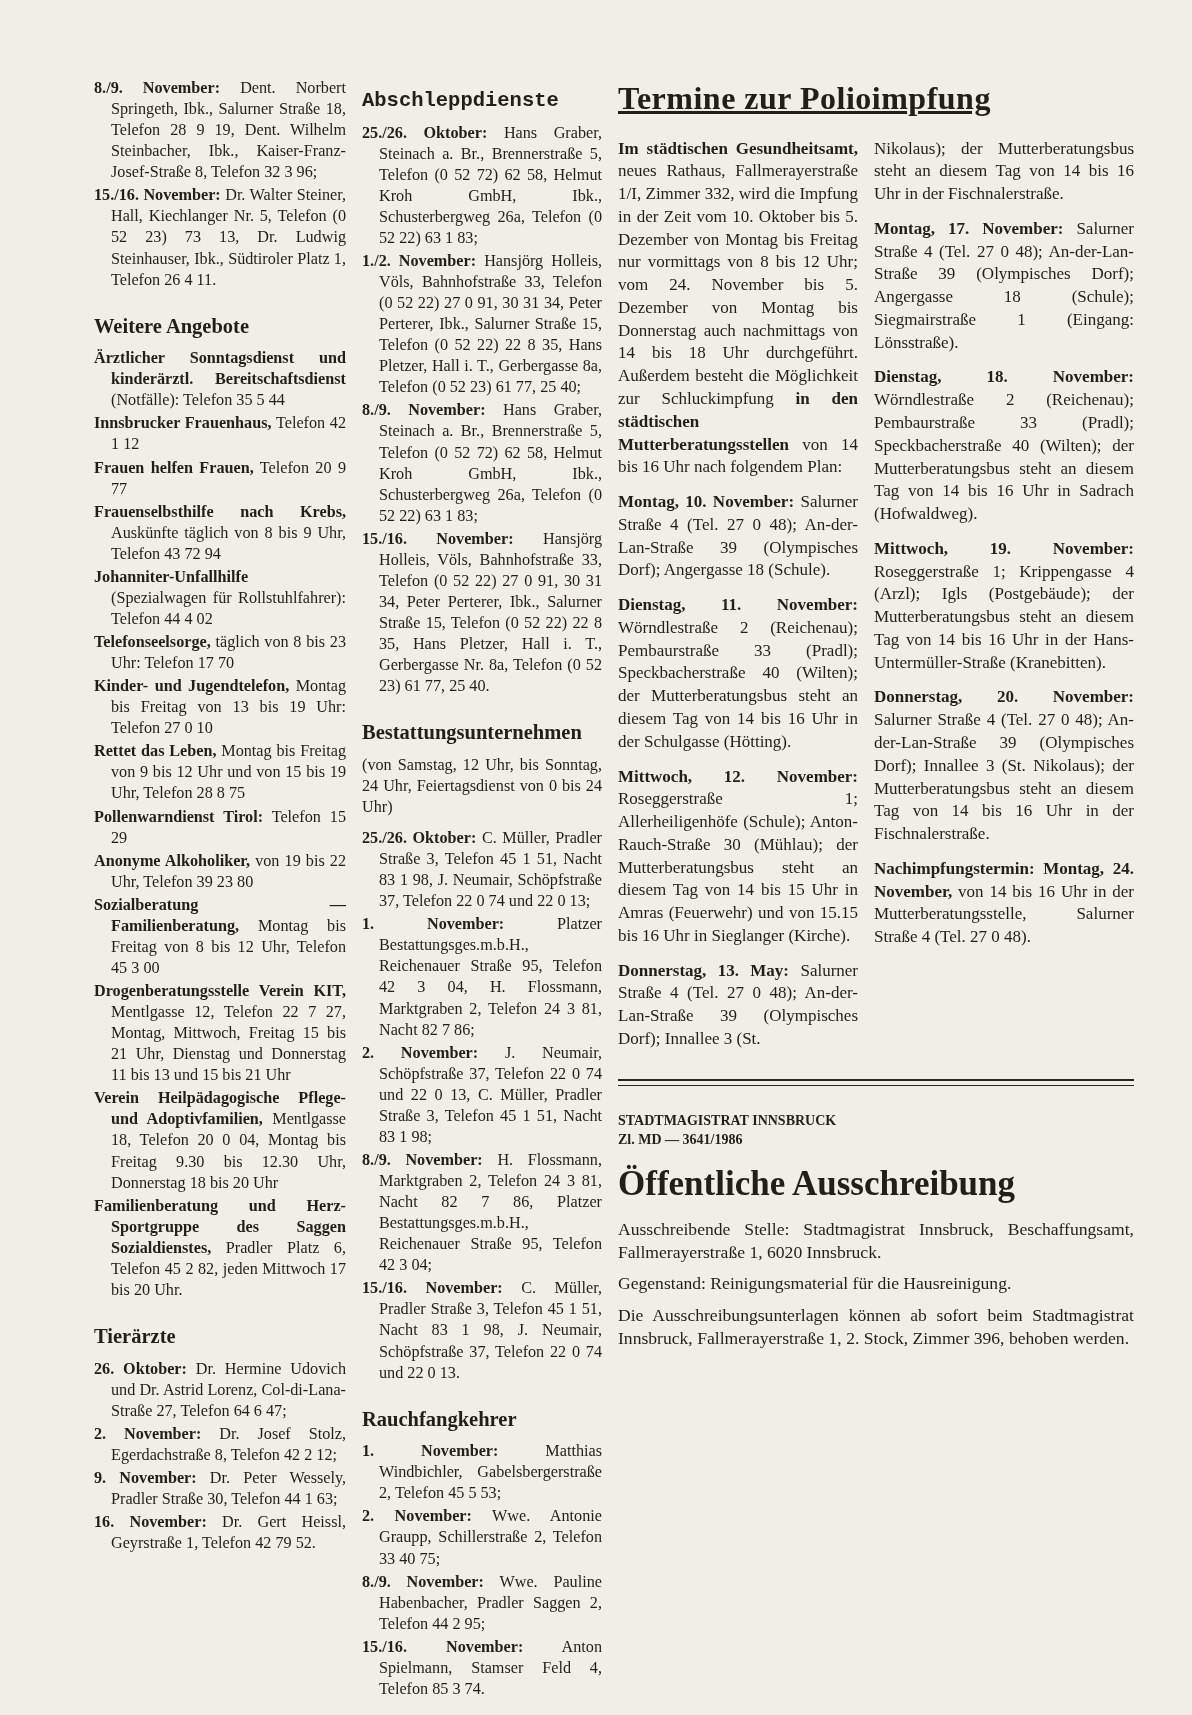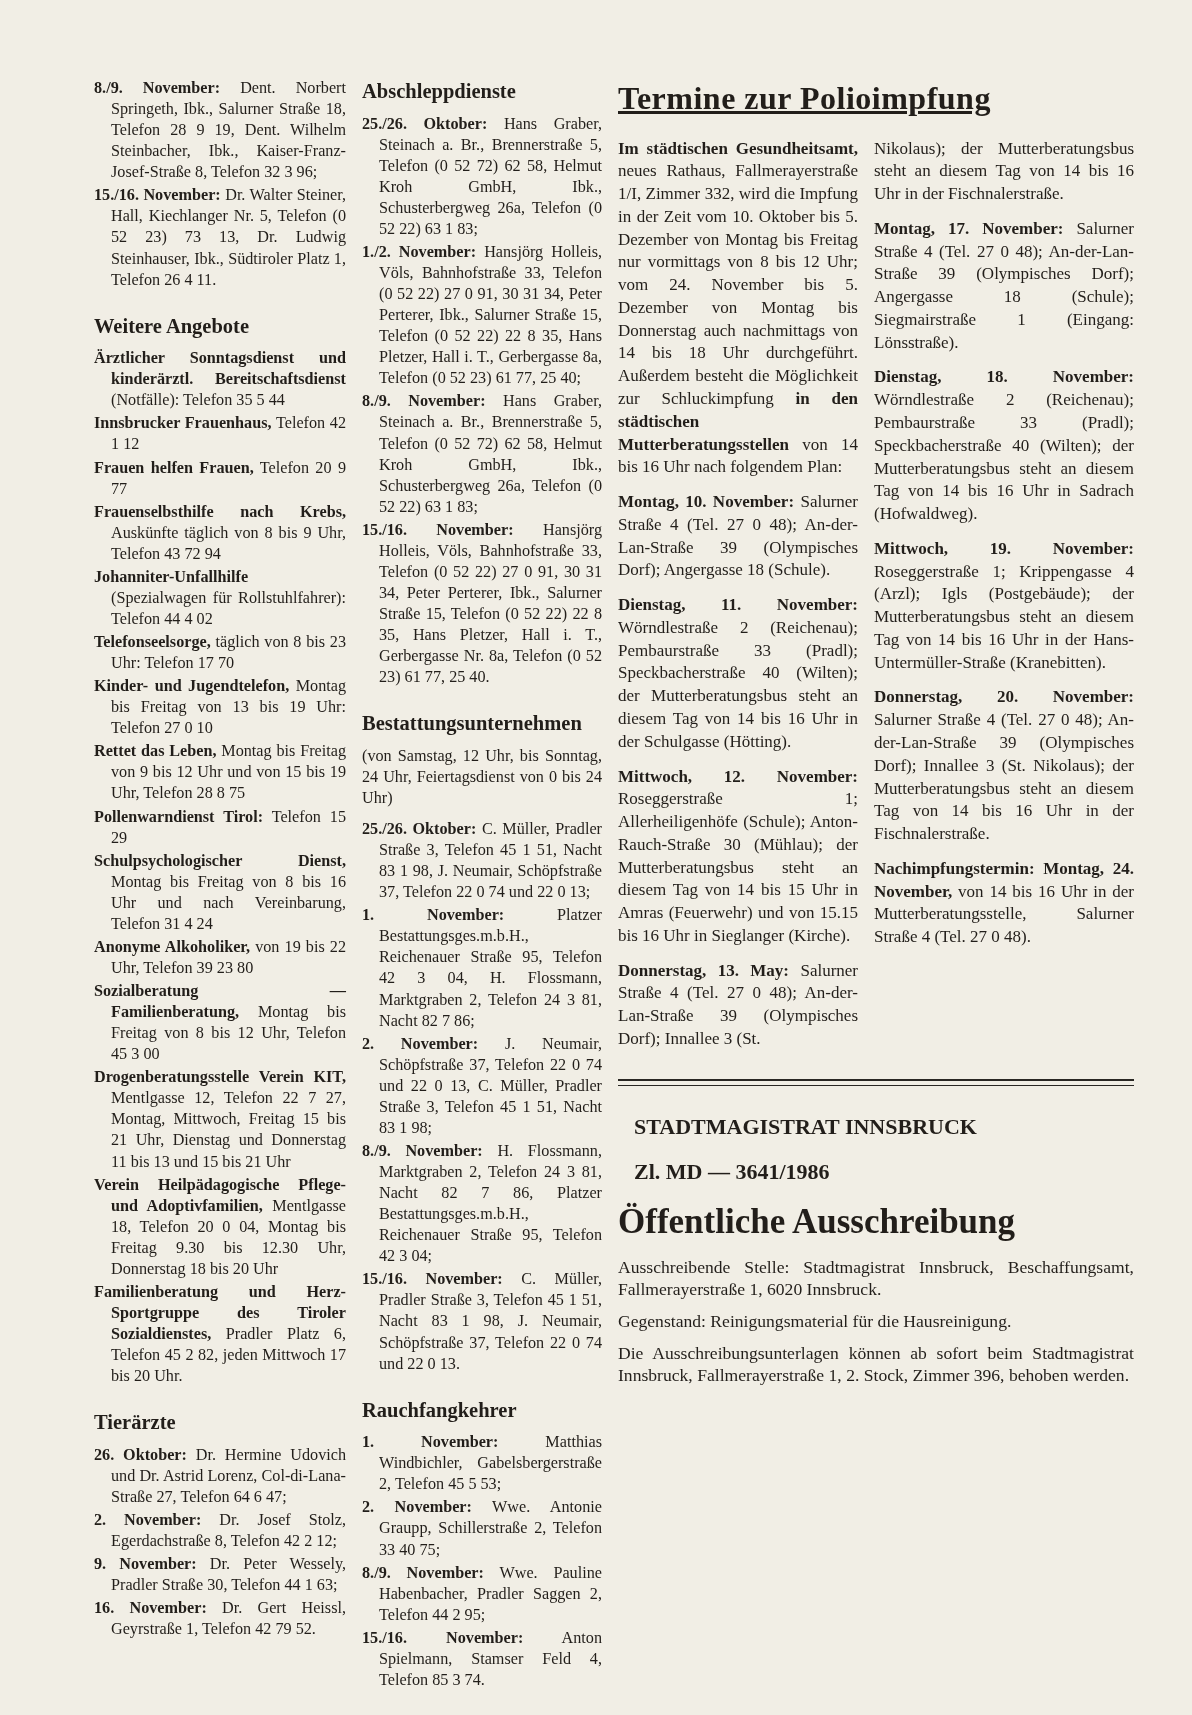--- a/index.html
+++ b/index.html
@@ -28,40 +28,40 @@
   .entry{
     margin:0 0 2px 0;
     padding-left:17px;text-indent:-17px;
     text-align:justify;
   }
   .entry .lead{font-weight:bold;}
   .sec-heading{
     font-size:20.5px;font-weight:bold;
     margin:24px 0 10px 0;line-height:1.15;
   }
-  .sec-heading.first{margin-top:2px;}
+  .sec-heading.first{margin-top:11px;font-family:Liberation Mono, monospace;}
   .plain-intro{margin:0 0 10px 0;text-align:justify;}
   
   .polio-headline{
     font-size:32px;font-weight:bold;letter-spacing:.5px;
     margin:4px 0 22px 0;line-height:1.05;text-decoration:underline;
   }
   .polio-cols{display:flex;gap:16px;font-size:17px;line-height:1.34;}
   .polio-left{flex:0 0 240px;width:240px;}
   .polio-right{flex:1;min-width:0;}
   .polio-p{margin:0 0 12px 0;text-align:justify;}
   .polio-p .b,.polio-p .lead{font-weight:bold;}
   
   .divider{
     margin:16px 0 26px 0;
     height:4px;
     border-top:2px solid #2a2723;
     border-bottom:1px solid #2a2723;
   }
-  .magistrat{font-size:22px;font-weight:bold;line-height:1.35;margin:16px;}
+  .magistrat{font-size:14px;font-weight:bold;line-height:1.35;margin:0;}
   .tender-heading{font-size:35px;font-weight:bold;margin:16px 0 14px 0;line-height:1.1;}
   .tender-p{font-size:17.6px;line-height:1.29;text-align:justify;margin:0 0 9px 0;}
   .tender-p .lead{font-weight:normal;}
 </style>
 </head>
 <body>
 
 <div class="page">
   <div class="content">
 
@@ -75,26 +75,25 @@
         <h2 class="sec-heading">Weitere Angebote</h2>
         <p class="entry"><span class="lead">Ärztlicher Sonntagsdienst und kinderärztl. Bereitschaftsdienst</span> <span>(Notfälle): Telefon 35 5 44</span></p>
         <p class="entry"><span class="lead">Innsbrucker Frauenhaus,</span> <span>Telefon 42 1 12</span></p>
         <p class="entry"><span class="lead">Frauen helfen Frauen,</span> <span>Telefon 20 9 77</span></p>
         <p class="entry"><span class="lead">Frauenselbsthilfe nach Krebs,</span> <span>Auskünfte täglich von 8 bis 9 Uhr, Telefon 43 72 94</span></p>
         <p class="entry"><span class="lead">Johanniter-Unfallhilfe</span> <span>(Spezialwagen für Rollstuhlfahrer): Telefon 44 4 02</span></p>
         <p class="entry"><span class="lead">Telefonseelsorge,</span> <span>täglich von 8 bis 23 Uhr: Telefon 17 70</span></p>
         <p class="entry"><span class="lead">Kinder- und Jugendtelefon,</span> <span>Montag bis Freitag von 13 bis 19 Uhr: Telefon 27 0 10</span></p>
         <p class="entry"><span class="lead">Rettet das Leben,</span> <span>Montag bis Freitag von 9 bis 12 Uhr und von 15 bis 19 Uhr, Telefon 28 8 75</span></p>
         <p class="entry"><span class="lead">Pollenwarndienst Tirol:</span> <span>Telefon 15 29</span></p>
-        <p class="entry"><span class="lead">Schulpsychologischer Dienst,</span> <span>Montag bis Freitag von 8 bis 16 Uhr und nach Vereinbarung, Telefon 31 4 24</span></p>
         <p class="entry"><span class="lead">Anonyme Alkoholiker,</span> <span>von 19 bis 22 Uhr, Telefon 39 23 80</span></p>
         <p class="entry"><span class="lead">Sozialberatung — Familienberatung,</span> <span>Montag bis Freitag von 8 bis 12 Uhr, Telefon 45 3 00</span></p>
         <p class="entry"><span class="lead">Drogenberatungsstelle Verein KIT,</span> <span>Mentlgasse 12, Telefon 22 7 27, Montag, Mittwoch, Freitag 15 bis 21 Uhr, Dienstag und Donnerstag 11 bis 13 und 15 bis 21 Uhr</span></p>
         <p class="entry"><span class="lead">Verein Heilpädagogische Pflege- und Adoptivfamilien,</span> <span>Mentlgasse 18, Telefon 20 0 04, Montag bis Freitag 9.30 bis 12.30 Uhr, Donnerstag 18 bis 20 Uhr</span></p>
-        <p class="entry"><span class="lead">Familienberatung und Herz-Sportgruppe des Tiroler Sozialdienstes,</span> <span>Pradler Platz 6, Telefon 45 2 82, jeden Mittwoch 17 bis 20 Uhr.</span></p>
+        <p class="entry"><span class="lead">Familienberatung und Herz-Sportgruppe des Saggen Sozialdienstes,</span> <span>Pradler Platz 6, Telefon 45 2 82, jeden Mittwoch 17 bis 20 Uhr.</span></p>
       </div>
 
       <div>
         <h2 class="sec-heading">Tierärzte</h2>
         <p class="entry"><span class="lead">26. Oktober:</span> <span>Dr. Hermine Udovich und Dr. Astrid Lorenz, Col-di-Lana-Straße 27, Telefon 64 6 47;</span></p>
         <p class="entry"><span class="lead">2. November:</span> <span>Dr. Josef Stolz, Egerdachstraße 8, Telefon 42 2 12;</span></p>
         <p class="entry"><span class="lead">9. November:</span> <span>Dr. Peter Wessely, Pradler Straße 30, Telefon 44 1 63;</span></p>
         <p class="entry"><span class="lead">16. November:</span> <span>Dr. Gert Heissl, Geyrstraße 1, Telefon 42 79 52.</span></p>
       </div>
     </div>

